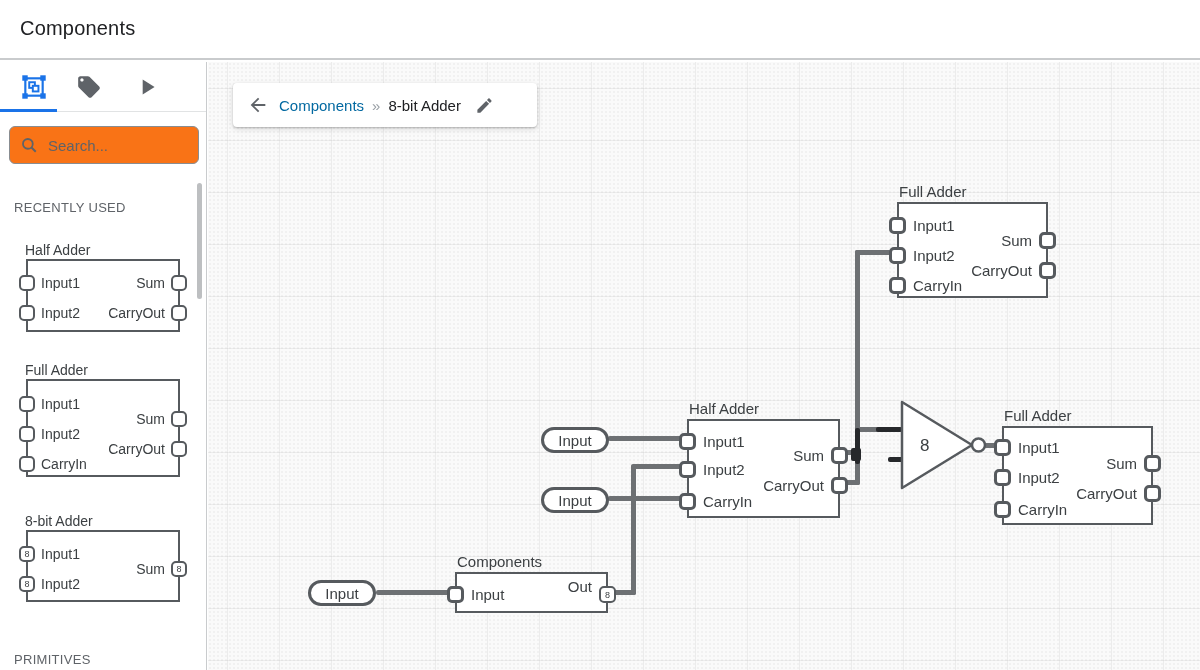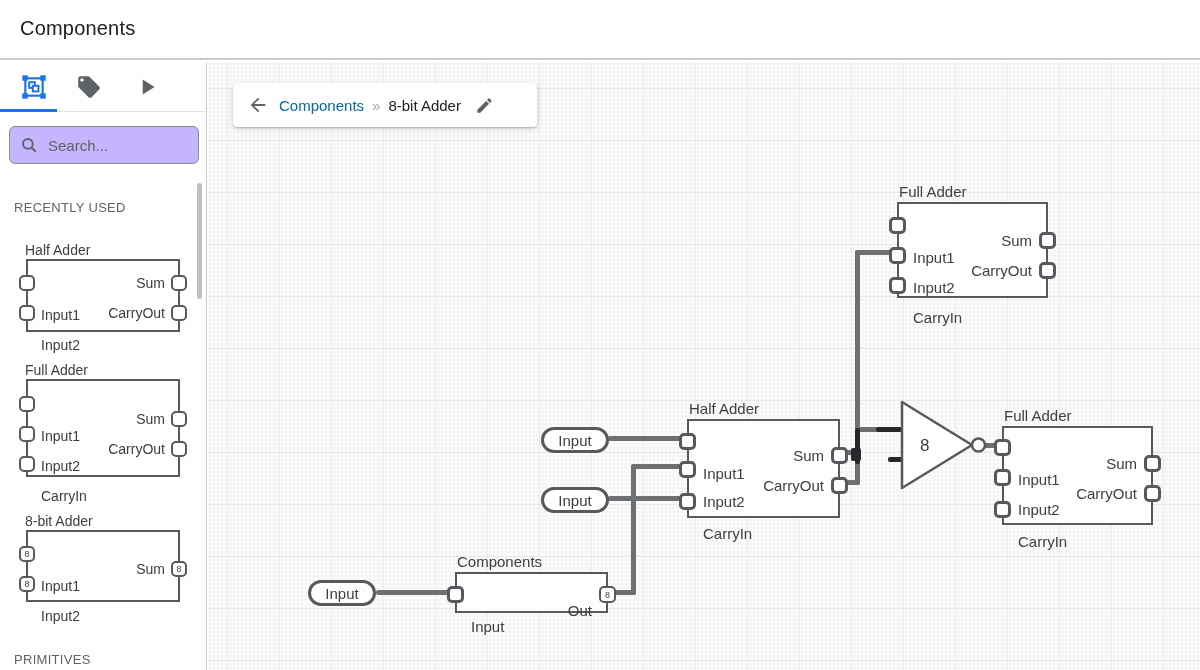--- a/index.html
+++ b/index.html
@@ -21,21 +21,21 @@
   
   .sidebar {
     position:absolute; left:0; top:62px; width:207px; height:608px;
     background:#fff; border-right:1px solid #c9cbcd; z-index:4; overflow:hidden;
   }
   .tabrow { position:absolute; left:0; top:0; width:206px; height:50px; border-bottom:1px solid #e1e3e4; }
   .tab { position:absolute; top:12px; width:26px; height:26px; cursor:pointer; }
   .tab-underline { position:absolute; left:0; top:47px; width:57px; height:3px; background:#1a73e8; }
   .searchbox {
     position:absolute; left:9px; top:64px; width:190px; height:38px;
-    border:1.5px solid #888d92; border-radius:6px; background:#c4b5fd;
+    border:1.5px solid #888d92; border-radius:6px; background:#f97316;
     display:flex; align-items:center; padding-left:10px;
   }
   .searchbox input {
     border:none; outline:none; font-size:15px; color:#3c4043; width:130px;
     font-family:"Liberation Sans", sans-serif; background:transparent; margin-left:8px;
   }
   .searchbox input::placeholder { color:#5f6368; opacity:1; }
   .side-section {
     position:absolute; left:14px; font-size:13px; color:#5f6368; letter-spacing:.3px;
   }
@@ -53,21 +53,21 @@
   .port {
     position:absolute; width:17px; height:17px; background:#fff;
     border:3px solid #565a5e; border-radius:5px; z-index:4;
   }
   .port.pl { left:-10px; }
   .port.pr { right:-10px; }
   .port.b8 { font-size:9px; color:#3c4043; display:flex; align-items:center; justify-content:center; border-width:2.5px; }
   .plabel {
     position:absolute; font-size:15px; line-height:17px; color:#3c4043; white-space:nowrap;
   }
-  .plabel.ll { left:14px;margin-top:32px; }
+  .plabel.ll { left:14px; }
   .plabel.rr { right:14px; text-align:center; }
   
   .side .node { border-width:2px; }
   .side .node-title { top:-19px; left:-3px; font-size:14px; }
   .side .port { width:16px; height:16px; border-width:2.5px; left:auto; }
   .side .port.pl { left:-9px; }
   .side .port.pr { right:-9px; }
   .side .plabel { font-size:14px; line-height:16px; }
   .side .plabel.ll { left:13px; }
   .side .plabel.rr { right:13px; }
@@ -251,21 +251,21 @@
     <div class="plabel rr" style="top:27px">Sum</div>
     <div class="port pr" style="top:57px"></div>
     <div class="plabel rr" style="top:57px">CarryOut</div>
   </div>
 
   <div class="node" style="left:247px; top:510px; width:153px; height:41px">
     <div class="node-title">Components</div>
     <div class="port pl" style="top:12px"></div>
     <div class="plabel ll" style="top:12px">Input</div>
     <div class="port pr b8" style="top:12px">8</div>
-    <div class="plabel rr" style="top:28px">Out</div>
+    <div class="plabel rr" style="top:4px">Out</div>
   </div>
 
   <svg class="tri-svg" style="left:690px; top:336px" width="104" height="96" viewBox="0 0 104 96">
     <polygon points="4,4 74,47 4,90" fill="#fff" stroke="#565a5e" stroke-width="2.5" stroke-linejoin="round"></polygon>
     <circle cx="80.5" cy="47" r="6.5" fill="#fff" stroke="#565a5e" stroke-width="2.5"></circle>
     <text x="22" y="53" font-size="17" fill="#3c4043">8</text>
   </svg>
 
   <div class="crumb-card">
     <svg class="back" viewBox="0 0 24 24">

